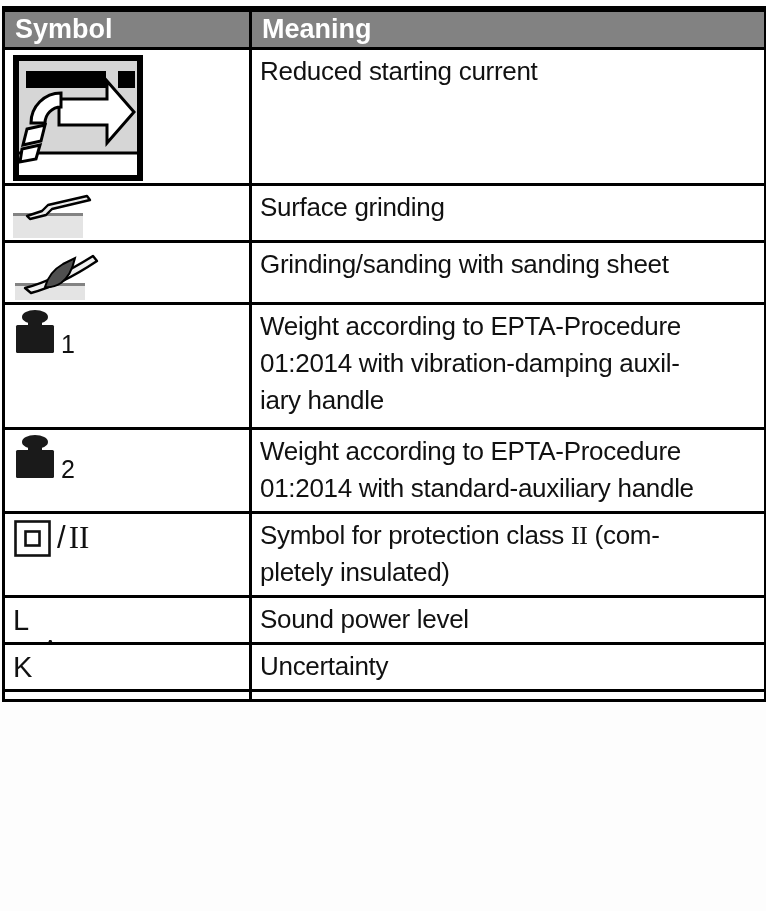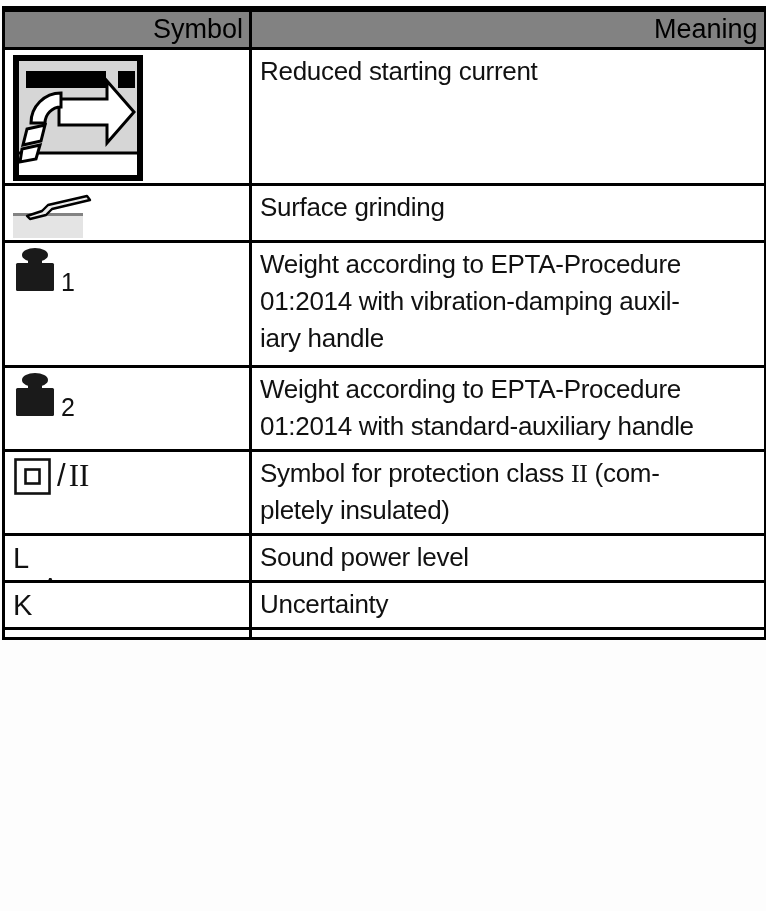--- a/index.html
+++ b/index.html
@@ -9,22 +9,22 @@
   }
   table.sym-table{
     border-collapse:collapse;table-layout:fixed;
     width:762px;margin:6px 0 0 2px;
     border:3px solid #000;border-top:6px solid #000;border-right:4px solid #000;
   }
   col.c-sym{width:247px;}
   col.c-mean{width:515px;}
   td,th{border:3px solid #000;vertical-align:top;overflow:hidden;}
   th{
-    background:#828282;color:#000000;text-align:right;
-    font-size:27px;font-weight:normal;padding:2px 6px 2px 10px;
+    background:#828282;color:#ffffff;text-align:left;
+    font-size:27px;font-weight:bold;padding:2px 6px 2px 10px;
   }
   tr.rh{height:37px;}
   tr.r0{height:110px;} tr.r1{height:102px;} tr.r2{height:52px;} tr.r3{height:52px;}
   tr.r4{height:125px;} tr.r5{height:84px;}  tr.r6{height:84px;} tr.r7{height:46px;}
   tr.r8{height:46px;}  tr.r9{height:44px;}  tr.r10{height:44px;} tr.sliver{height:3px;}
   td.sym{padding:5px 4px 2px 8px;background:#fff;}
   td.mean{padding:3px 4px 2px 8px;background:#fff;}
   .mean-text{
     display:block;font-size:26px;line-height:37px;white-space:pre-line;
     letter-spacing:-0.3px;
@@ -80,20 +80,33 @@
         <rect x="0" y="24" width="70" height="23" fill="#e4e4e4"></rect>
         <line x1="0" y1="23.5" x2="70" y2="23.5" stroke="#838383" stroke-width="3"></line>
         <path d="M14,25 L29,20 L35,14 L74,5 L77,9 L39,18 L33,24 L17,28 Z" fill="#ececec" stroke="#000" stroke-width="2.4" stroke-linejoin="round"></path>
       </svg>
     </td>
     <td class="mean">
           <span class="mean-text">Surface grinding</span>
         </td>
   </tr>
 
+  <tr class="r3">
+    <td class="sym">
+      <svg width="86" height="52" viewBox="0 0 86 52">
+        <rect x="2" y="37" width="70" height="15" fill="#e4e4e4"></rect>
+        <line x1="2" y1="36.5" x2="72" y2="36.5" stroke="#838383" stroke-width="3"></line>
+        <path d="M12,40 Q40,33 80,8 L84,13 Q48,37 18,45 Z" fill="#f0f0f0" stroke="#000" stroke-width="2.4" stroke-linejoin="round"></path>
+        <path d="M32,39 Q36,24 50,16 L62,10 Q58,28 48,35 Q40,40 32,39 Z" fill="#4f4f4f" stroke="#000" stroke-width="2"></path>
+      </svg>
+    </td>
+    <td class="mean">
+          <span class="mean-text">Grinding/sanding with sanding sheet</span>
+        </td>
+  </tr>
 
   <tr class="r4">
     <td class="sym">
       <div class="icon-wrap">
         <svg width="46" height="43" viewBox="0 0 46 43">
           <ellipse cx="22" cy="7" rx="13" ry="7" fill="#1a1a1a"></ellipse>
           <rect x="15" y="8" width="14" height="9" fill="#1a1a1a"></rect>
           <rect x="3" y="15" width="38" height="28" rx="1.5" fill="#1a1a1a"></rect>
         </svg>
         <span class="weight-sub">1</span>

